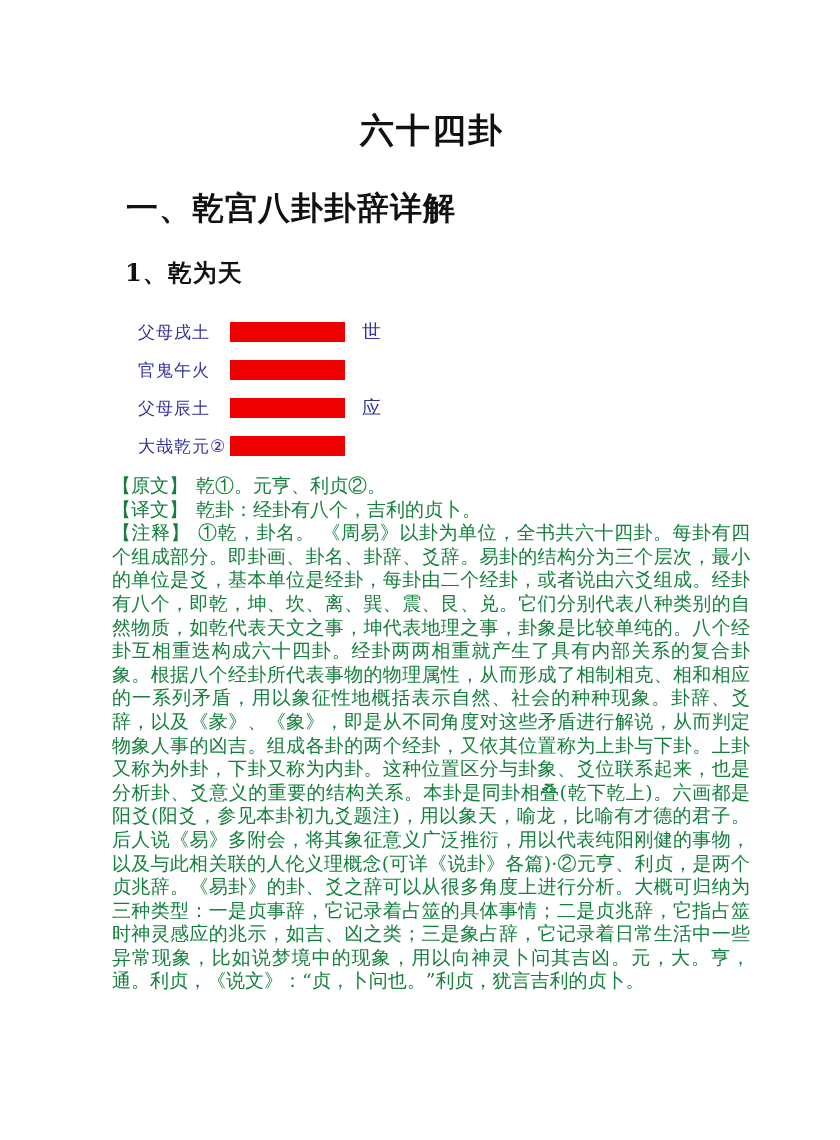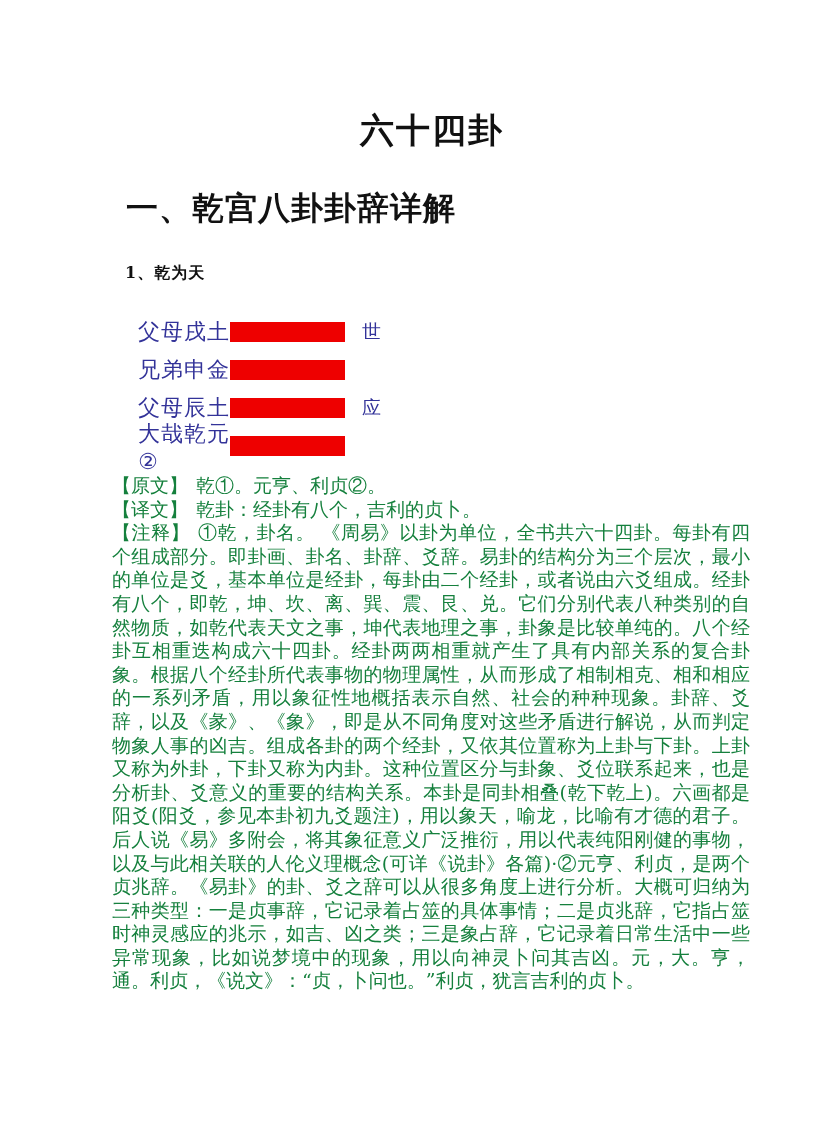--- a/index.html
+++ b/index.html
@@ -33,41 +33,41 @@
     margin: 0 0 42px 14px;
     font-family: "DejaVu Sans", "Liberation Sans", sans-serif;
     font-size: 32px;
     line-height: 24px;
     font-weight: bold;
     letter-spacing: 1px;
     color: #111111;
   }
   .subsection-heading {
     margin: 0 0 38px 13px;
-    font-size: 16px;
+    font-size: 24px;
     line-height: 22px;
     font-weight: bold;
     letter-spacing: 1px;
     color: #111111;
   }
   .hexagram {
     margin: 0;
   }
   .hexrow {
     display: flex;
     align-items: center;
     height: 20px;
     margin-bottom: 18px;
   }
   .hexlabel {
     display: inline-block;
     margin-left: 26px;
     width: 92px;
     font-family: "DejaVu Sans", "Liberation Sans", sans-serif;
-    font-size: 22px;
+    font-size: 17px;
     letter-spacing: 1px;
     color: #333399;
   }
   .hexbar {
     display: inline-block;
     width: 115px;
     height: 20px;
     background: #EE0000;
   }
   .hexmark {
@@ -107,21 +107,21 @@
 
   <h3 class="subsection-heading">1、乾为天</h3>
 
   <div class="hexagram">
     <div class="hexrow">
       <span class="hexlabel">父母戌土</span>
       <span class="hexbar"></span>
       <span class="hexmark">世</span>
     </div>
     <div class="hexrow">
-      <span class="hexlabel">兄弟申金</span>
+      <span class="hexlabel">官鬼午火</span>
       <span class="hexbar"></span>
       <span class="hexmark"></span>
     </div>
     <div class="hexrow">
       <span class="hexlabel">父母辰土</span>
       <span class="hexbar"></span>
       <span class="hexmark">应</span>
     </div>
     <div class="hexrow">
       <span class="hexlabel">大哉乾元②</span>

